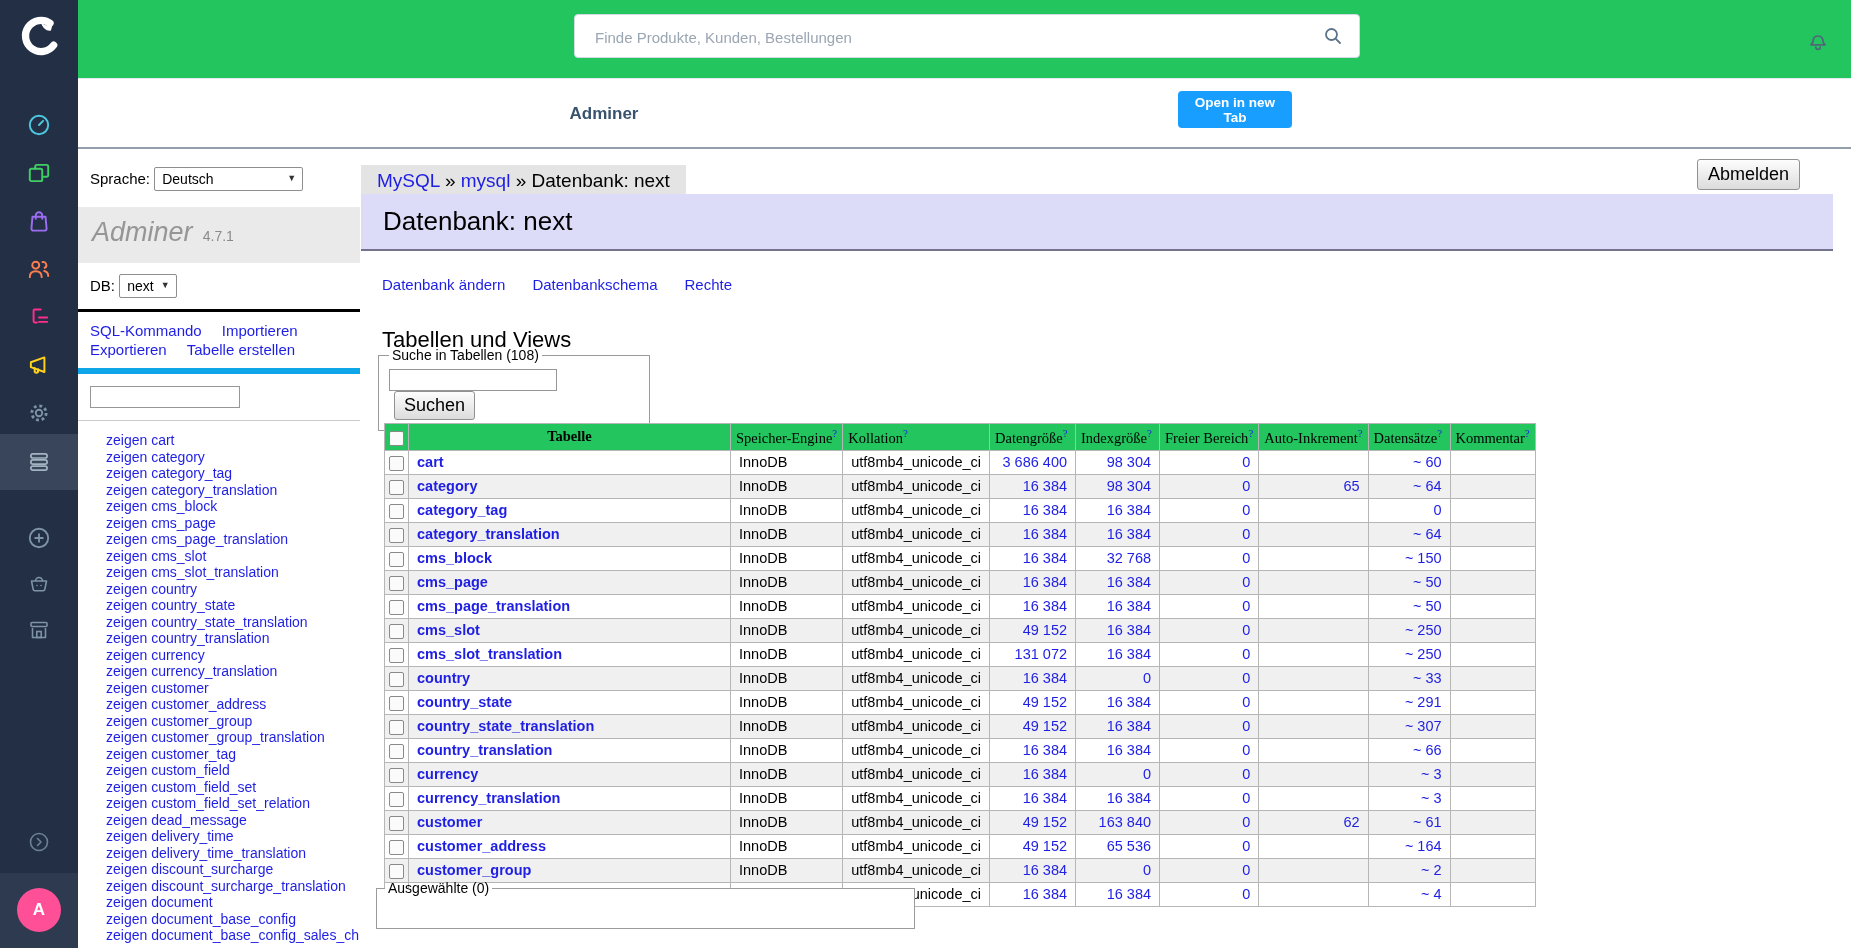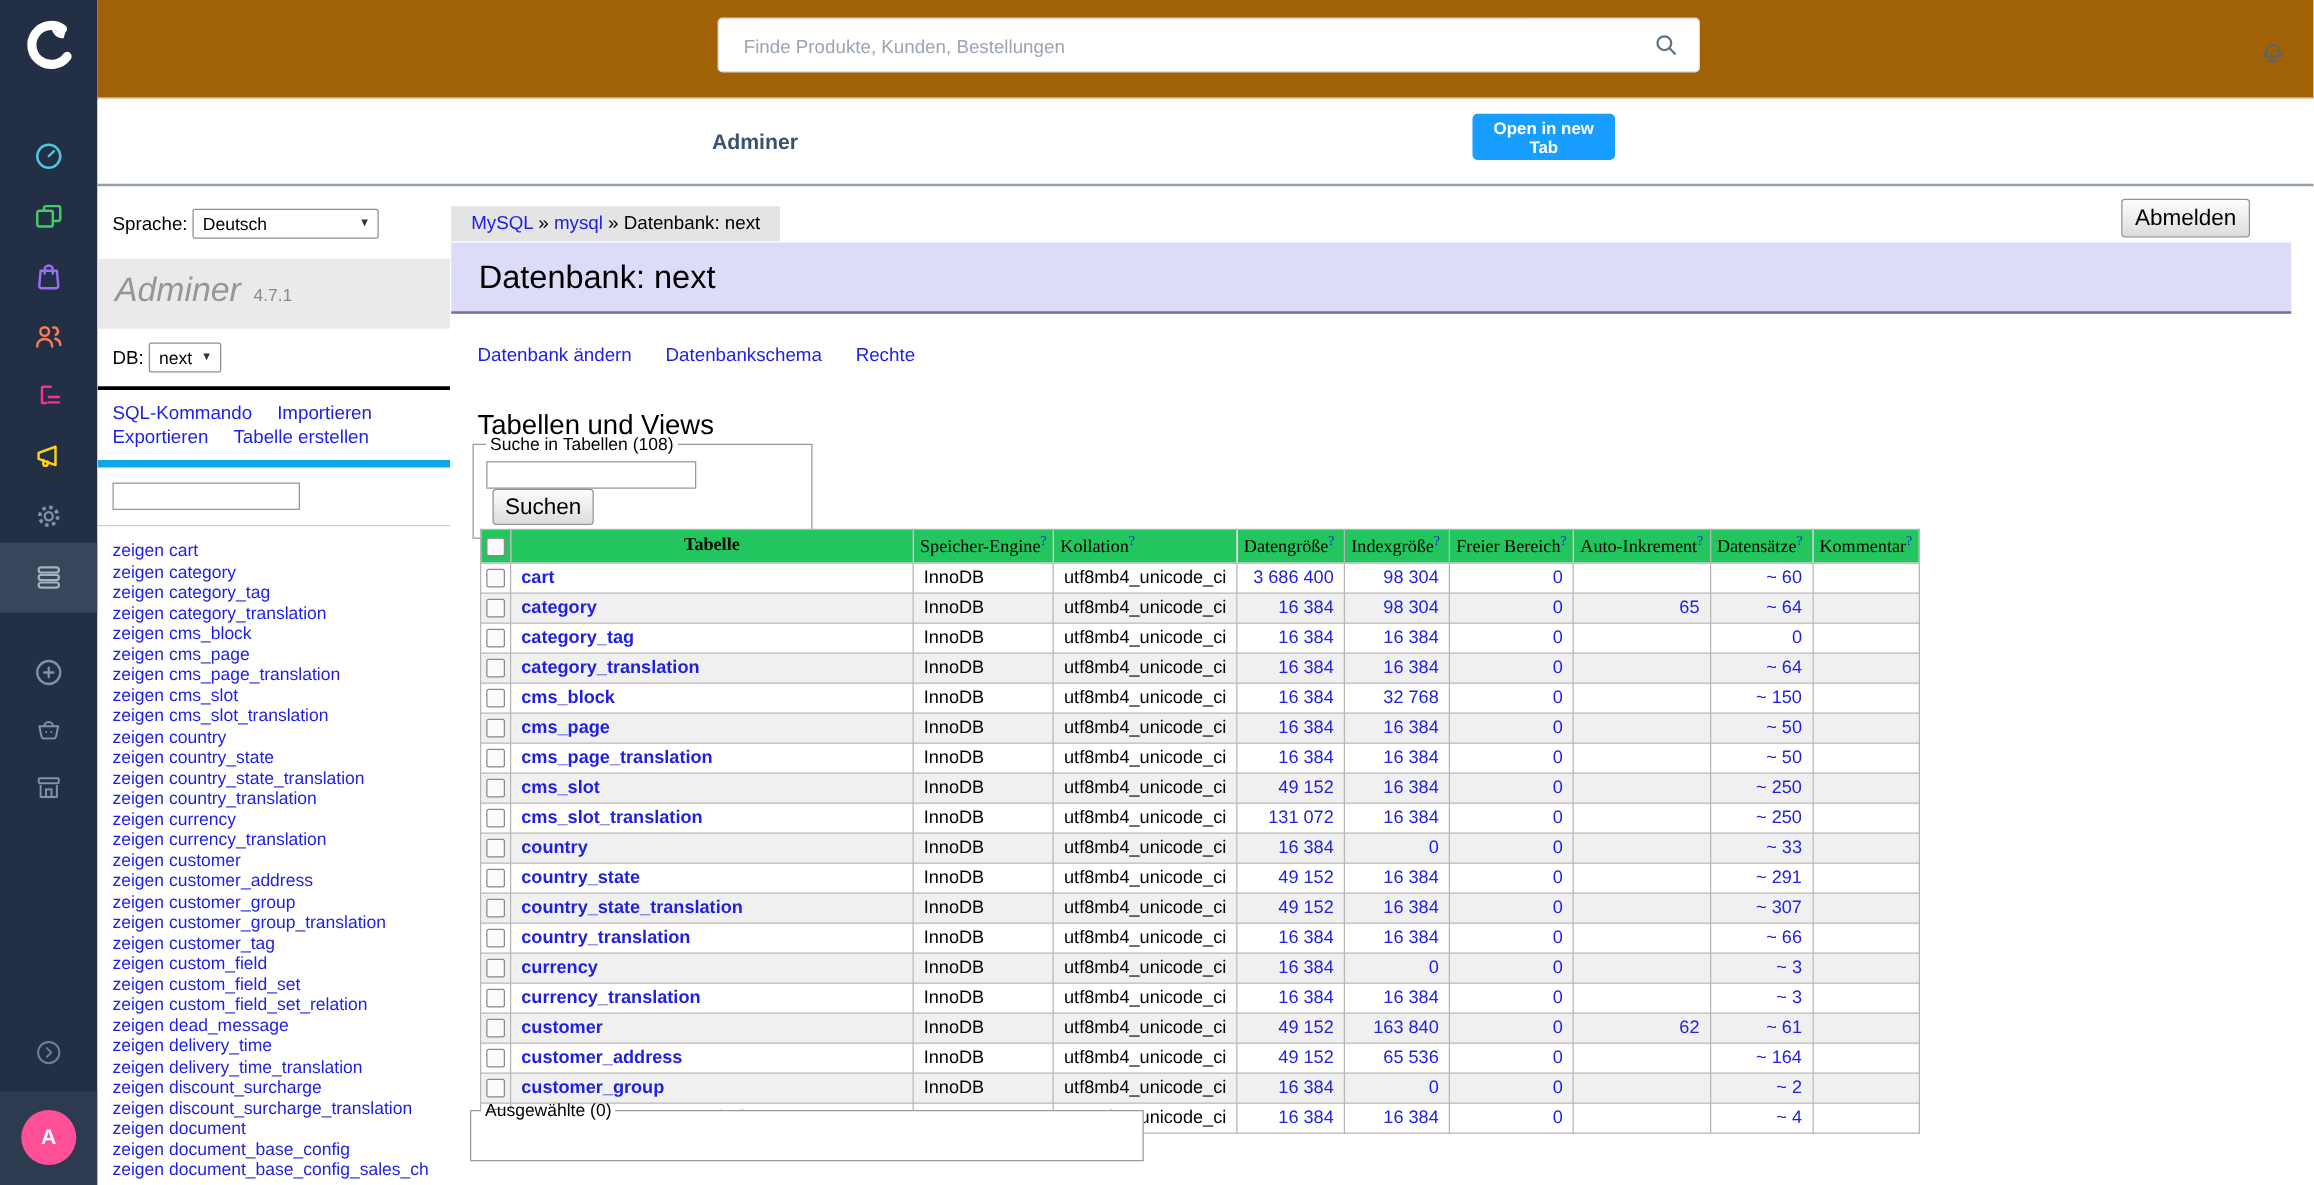--- a/index.html
+++ b/index.html
@@ -11,21 +11,21 @@
   .sw-sidebar{position:absolute;left:0;top:0;width:78px;height:948px;background:#232f44;}
   .sw-logo{position:absolute;left:17px;top:14px;width:44px;height:44px;}
   .nav-item{position:absolute;left:0;width:78px;height:48px;display:flex;align-items:center;justify-content:center;}
   .nav-item.active{background:#38455a;height:56px;}
   .nav-item .icon{display:flex;}
   .sw-expand{position:absolute;left:0;top:820px;width:78px;height:44px;display:flex;align-items:center;justify-content:center;}
   .sw-userarea{position:absolute;left:0;top:873px;width:78px;height:75px;background:#2d3a50;}
   .sw-avatar{position:absolute;left:17px;top:15px;width:44px;height:44px;border-radius:50%;
              display:flex;align-items:center;justify-content:center;color:#fff;font-weight:bold;font-size:17px;}
   
-  .sw-topbar{position:absolute;left:78px;top:0;width:1773px;height:79px;background:#a16207;border-bottom:1px solid #e6eaee;box-sizing:border-box;}
+  .sw-topbar{position:absolute;left:78px;top:0;width:1773px;height:79px;background:#22c55e;border-bottom:1px solid #e6eaee;box-sizing:border-box;}
   .sw-search{position:absolute;left:496px;top:14px;width:786px;height:44px;border:1px solid #d3dae1;border-radius:4px;box-sizing:border-box;background:#fff;}
   .sw-search input{position:absolute;left:18px;top:0;width:700px;height:42px;border:none;outline:none;font-family:"Liberation Sans",sans-serif;font-size:15px;color:#43546a;background:transparent;}
   .sw-search input::placeholder{color:#9aa6b2;}
   .sw-search .mag{position:absolute;right:14px;top:9px;}
   .sw-bell{position:absolute;right:20px;top:26px;}
   
   .sw-smartbar{position:absolute;left:78px;top:80px;width:1773px;height:67px;background:#fff;}
   .sw-smartbar .title{position:absolute;left:0;top:0;width:1052px;height:67px;line-height:67px;text-align:center;
                       font-size:17px;font-weight:bold;color:#38536e;}
   .sw-open-btn{position:absolute;left:1100px;top:11px;width:114px;height:37px;background:#189eff;color:#fff;
@@ -39,24 +39,24 @@
                padding:3px 22px 3px 7px;border-radius:2px;min-width:20px;}
   .fake-select .arr{position:absolute;right:6px;top:5px;font-size:9px;color:#333;}
   .adm-h1{background:#eaeaea;padding:10px 14px;height:36px;margin-top:6px;}
   .adm-h1 .brand{font-style:italic;font-size:27px;color:#969696;}
   .adm-h1 .ver{font-size:14px;color:#8a8a8a;margin-left:6px;}
   .db-row{padding:11px 12px;border-bottom:3px solid #000000;}
   .adm-links{padding:9px 12px;border-bottom:6px solid #0ea5e9;line-height:19px;}
   .adm-links a{margin-right:20px;display:inline-block;}
   .adm-filter{padding:12px;border-bottom:1px solid #ccc;}
   .adm-filter input{width:150px;height:22px;border:1px solid #979797;box-sizing:border-box;font-family:"Liberation Sans",sans-serif;font-size:14px;padding:0 4px;}
-  .adm-tables{padding:11px 0 0 12px;line-height:16.5px;font-size:14px;white-space:nowrap;}
+  .adm-tables{padding:11px 0 0 28px;line-height:16.5px;font-size:14px;white-space:nowrap;}
   
   .adm-main{position:absolute;left:282px;top:0;width:1491px;height:799px;}
-  .breadcrumb{position:absolute;left:1px;top:16px;background:#e4e4e4;padding:5px 16px 6px 16px;font-size:15px;white-space:nowrap;}
+  .breadcrumb{position:absolute;left:1px;top:16px;background:#e4e4e4;padding:5px 16px 6px 16px;font-size:19px;white-space:nowrap;}
   .logout-btn{position:absolute;right:51px;top:10px;}
   .btn-classic{font-family:Liberation Sans, sans-serif;font-size:18px;color:#000;
                background:linear-gradient(#fdfdfd,#dcdcdc);border:1px solid #919191;border-radius:3px;
                padding:4px 10px;cursor:pointer;}
   .page-h2{position:absolute;left:1px;top:45px;width:1472px;height:57px;box-sizing:border-box;background:#dcdcf8;
            border-bottom:2px solid #73738f;font-size:26px;line-height:55px;padding-left:22px;}
   .action-links{position:absolute;left:22px;top:127px;font-size:15px;white-space:nowrap;}
   .action-links a{margin-right:27px;}
   .section-h3{position:absolute;left:22px;top:156px;font-size:22px;font-weight:normal;}
   fieldset{border:1px solid #9b9b9b;background:#fff;}

